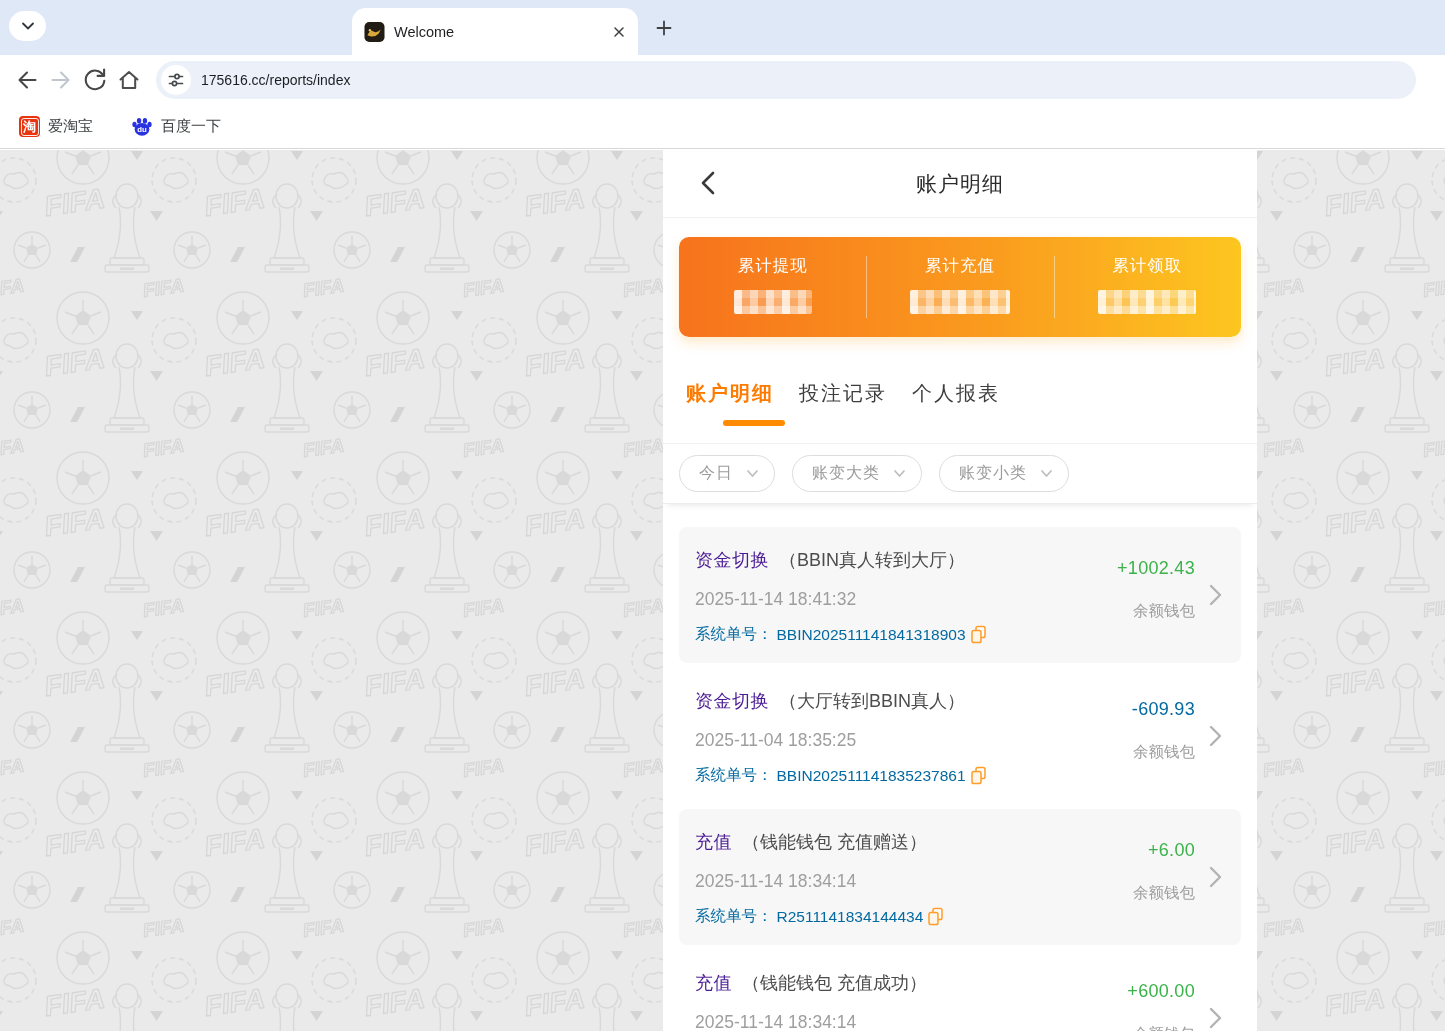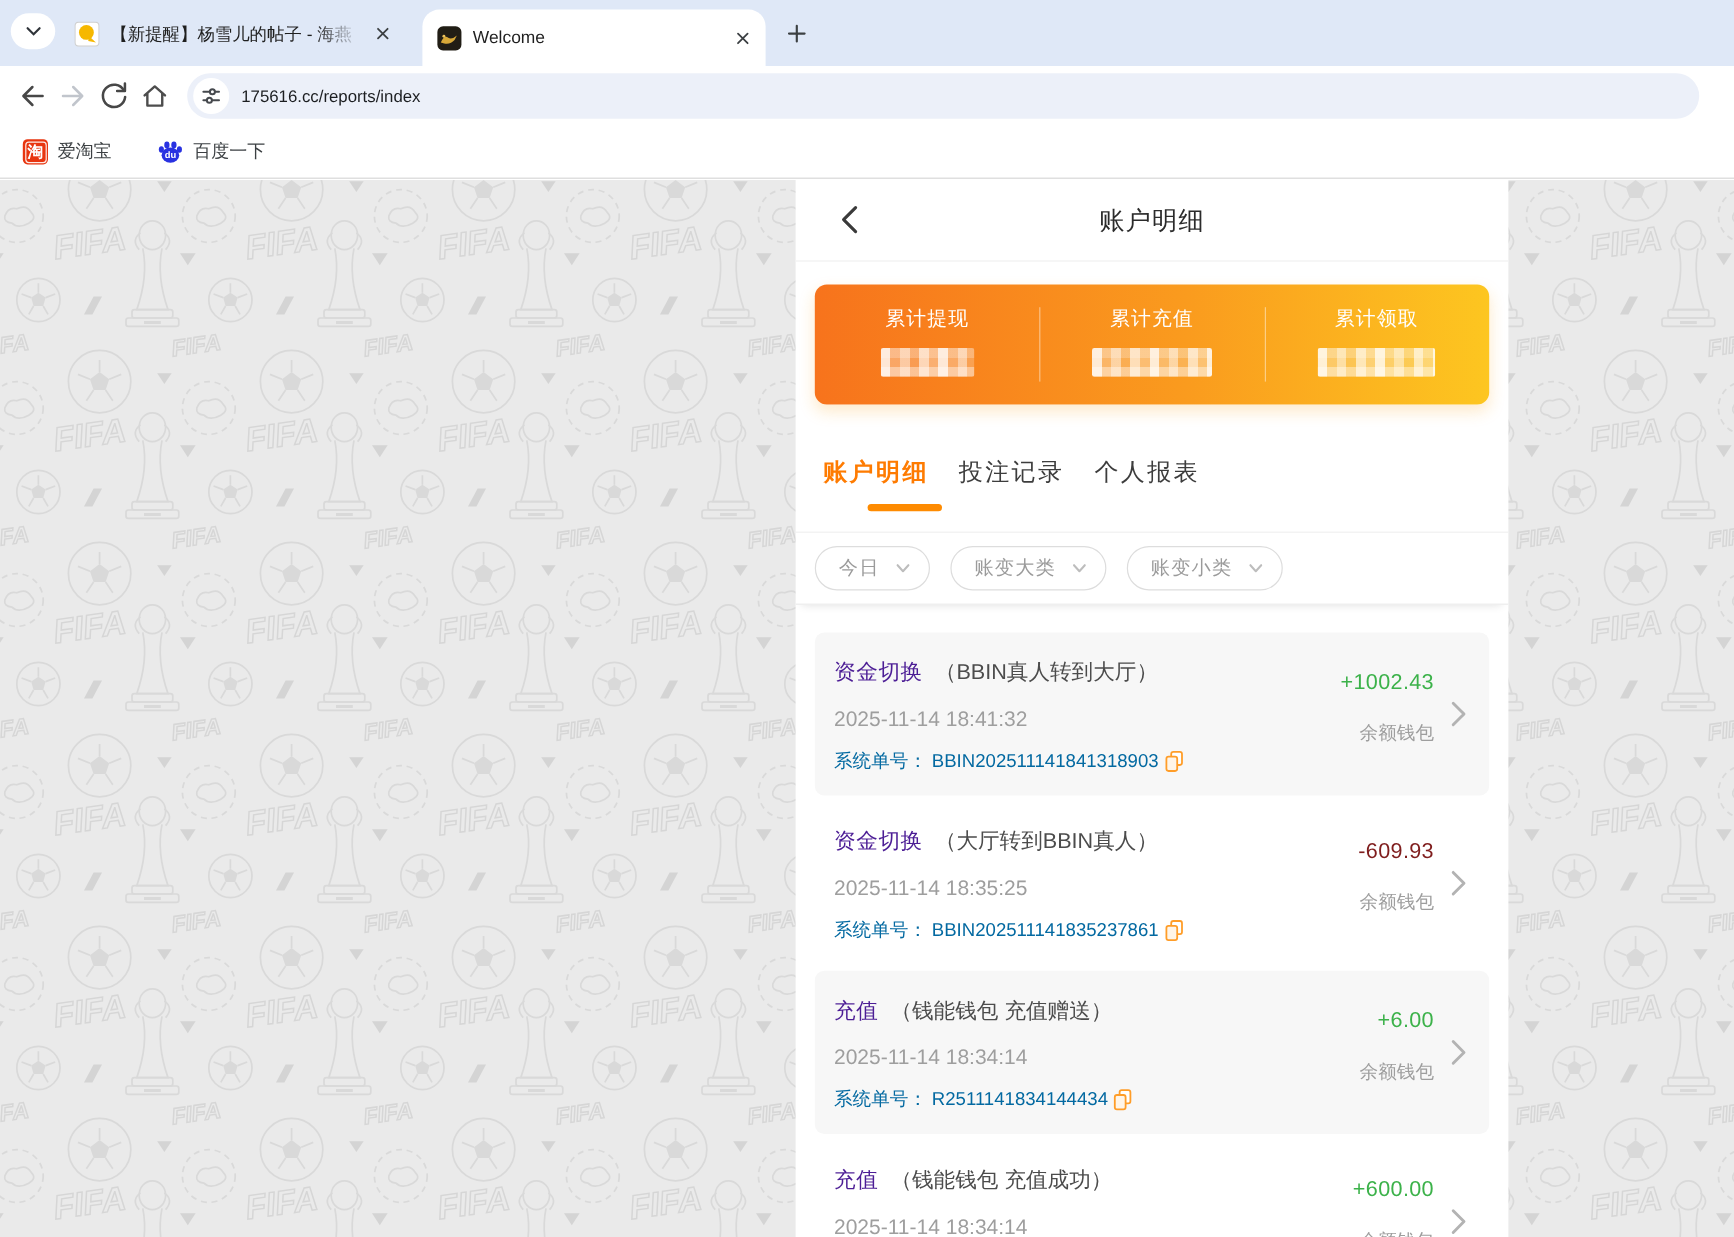--- a/index.html
+++ b/index.html
@@ -76,51 +76,36 @@
   .txn:nth-of-type(even) { background:#fff; }
   .txn-left { flex:1; min-width:0; }
   .txn-r1 { display:flex; align-items:baseline; gap:10px; }
   .t-type { font-size:18px; font-weight:normal; color:#4c1d95; letter-spacing:.5px; }
   .t-detail { font-size:18px; color:#4c4c4c; }
   .t-time { margin-top:17px; font-size:17.5px; color:#9e9e9e; }
   .t-order { margin-top:14px; font-size:15.5px; color:#0369a1; display:flex; align-items:center; gap:4px; }
   .txn-right { width:130px; text-align:right; padding-top:10px; flex:none; }
   .t-amount { font-size:18px; letter-spacing:.3px; }
   .t-amount.green { color:#3cb24a; }
-  .t-amount.red { color:#7f1d1d; }
+  .t-amount.red { color:#0369a1; }
   .t-wallet { margin-top:22px; font-size:15.5px; color:#9e9e9e; }
   .t-chevron { position:absolute; right:18px; top:50%; margin-top:-12px; }
 </style>
 </head>
 <body>
 
 <div class="stage">
 
   <div class="tabstrip">
     <div class="tab-search">
       <svg width="18" height="18" viewBox="0 0 18 18">
           <polyline points="4,6.5 9,11.5 14,6.5" fill="none" stroke="#30343a" stroke-width="1.8" stroke-linecap="round"></polyline>
         </svg>
     </div>
 
-    <div class="tab tab-inactive">
-      <span class="fav">
-        <svg width="21" height="21" viewBox="0 0 21 21">
-            <rect x="0.5" y="0.5" width="20" height="20" rx="3" fill="#fff" stroke="#cfcfcf"></rect>
-            <circle cx="10" cy="9" r="6.2" fill="#f6b800"></circle>
-            <path d="M12.5 12.5 L18 17.5 L11.5 16.2 Z" fill="#f6b800"></path>
-          </svg>
-      </span>
-      <span class="tab-title">【新提醒】杨雪儿的帖子 - 海燕</span>
-      <span class="tab-close">
-        <svg width="12" height="12" viewBox="0 0 12 12">
-            <path d="M2 2 L10 10 M10 2 L2 10" stroke="#3c4043" stroke-width="1.5" stroke-linecap="round"></path>
-          </svg>
-      </span>
-    </div>
 
     <div class="tab tab-active">
       <span class="fav">
         <svg width="22" height="22" viewBox="0 0 22 22">
             <rect x="0.5" y="0.5" width="21" height="21" rx="5" fill="#211d15"></rect>
             <path d="M3.5 14.5 Q6.5 7.5 10 10.5 Q13 12.5 17.5 8.5 L15.5 12.5 Q12 16.5 6.5 15.5 Z" fill="#d8a838"></path>
             <circle cx="6.2" cy="9.2" r="1.3" fill="#e9c05a"></circle>
           </svg>
       </span>
       <span class="tab-title">Welcome</span>
@@ -348,21 +333,21 @@
               </svg>
             </span>
           </div>
 
           <div class="txn">
             <div class="txn-left">
               <div class="txn-r1">
                 <span class="t-type">资金切换</span>
                 <span class="t-detail">（大厅转到BBIN真人）</span>
               </div>
-              <div class="t-time">2025-11-14 18:35:25</div>
+              <div class="t-time">2025-11-04 18:35:25</div>
               <div class="t-order">
                 <span>系统单号：</span>
                 <span>BBIN202511141835237861</span>
                 <svg width="17" height="19" viewBox="0 0 17 19">
                   <rect x="6" y="1.5" width="9" height="11" rx="1.8" fill="#fff" stroke="#ff9d28" stroke-width="1.5"></rect>
                   <rect x="2" y="5.5" width="9" height="12" rx="1.8" fill="#fff5e8" stroke="#ff9d28" stroke-width="1.5"></rect>
                 </svg>
               </div>
             </div>
             <div class="txn-right">

